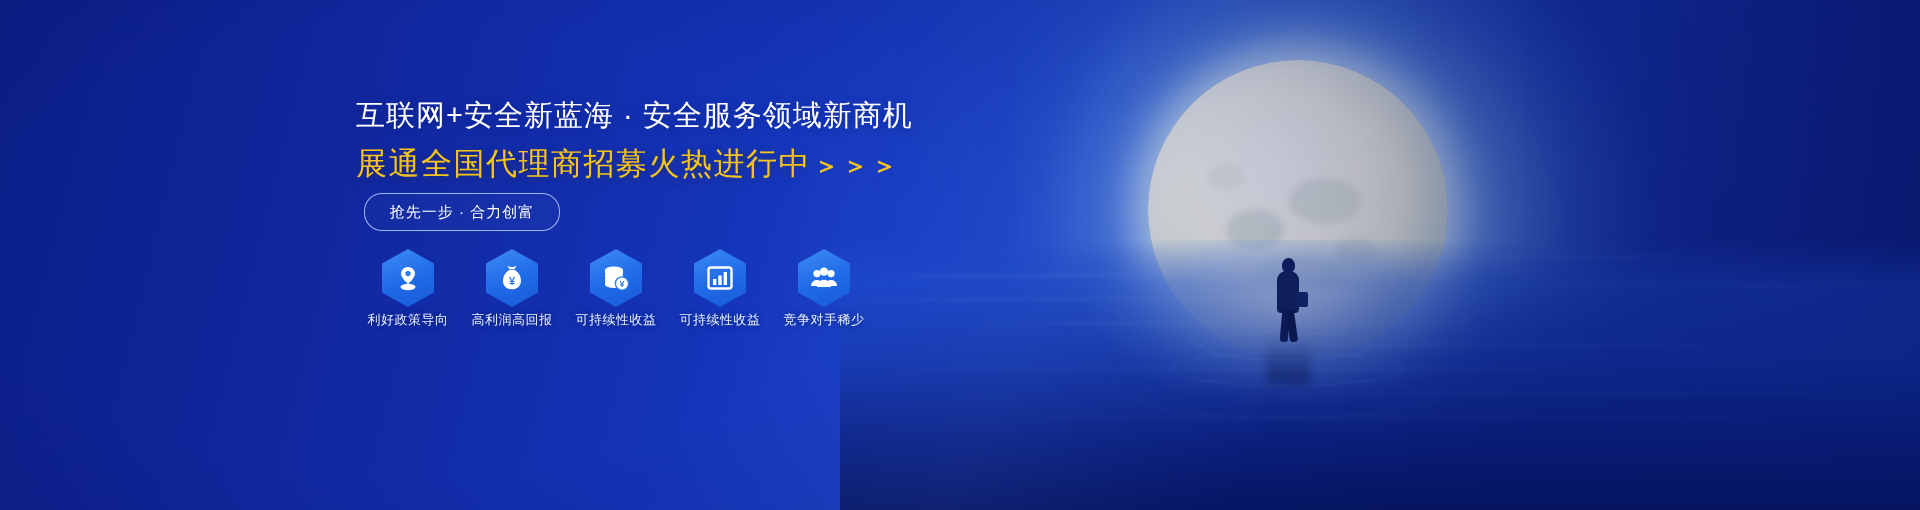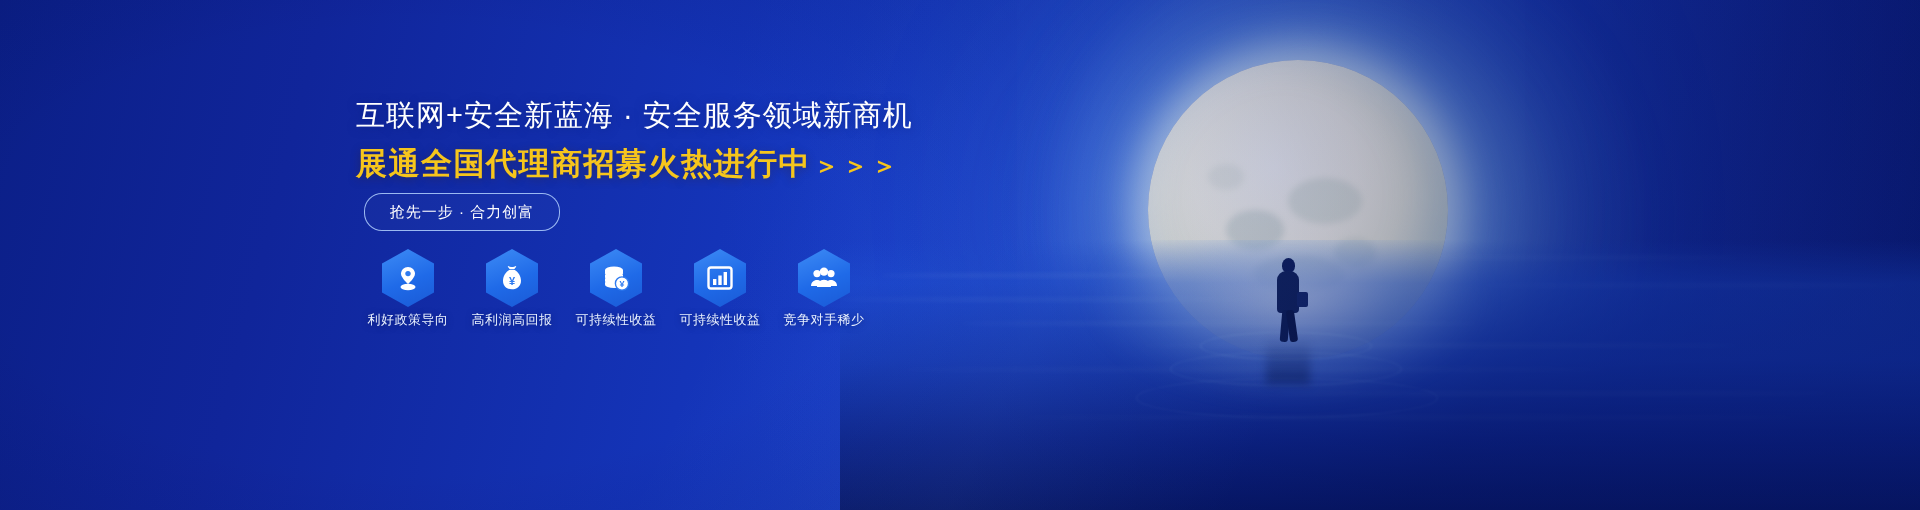--- a/index.html
+++ b/index.html
@@ -98,21 +98,21 @@
     color:#ffffff;white-space:nowrap;
     text-shadow:0 1px 10px rgba(10,30,120,0.55);
     font-weight:400;
   }
 
   .subheadline{
     position:absolute;left:0;top:144px;
     white-space:nowrap;display:flex;align-items:baseline;
   }
   .sub-main{
-    font-size:31px;line-height:40px;font-weight:bold;letter-spacing:1.5px;
+    font-size:31px;line-height:40px;font-weight:normal;letter-spacing:1.5px;
     color:#f6c51c;
     text-shadow:0 2px 10px rgba(60,30,0,0.35);
   }
   .arrows{
     margin-left:3px;font-size:25px;font-weight:bold;letter-spacing:4px;color:#f6c51c;
   }
 
   .pill{
     position:absolute;left:8px;top:193px;
     width:194px;height:36px;border-radius:18px;

